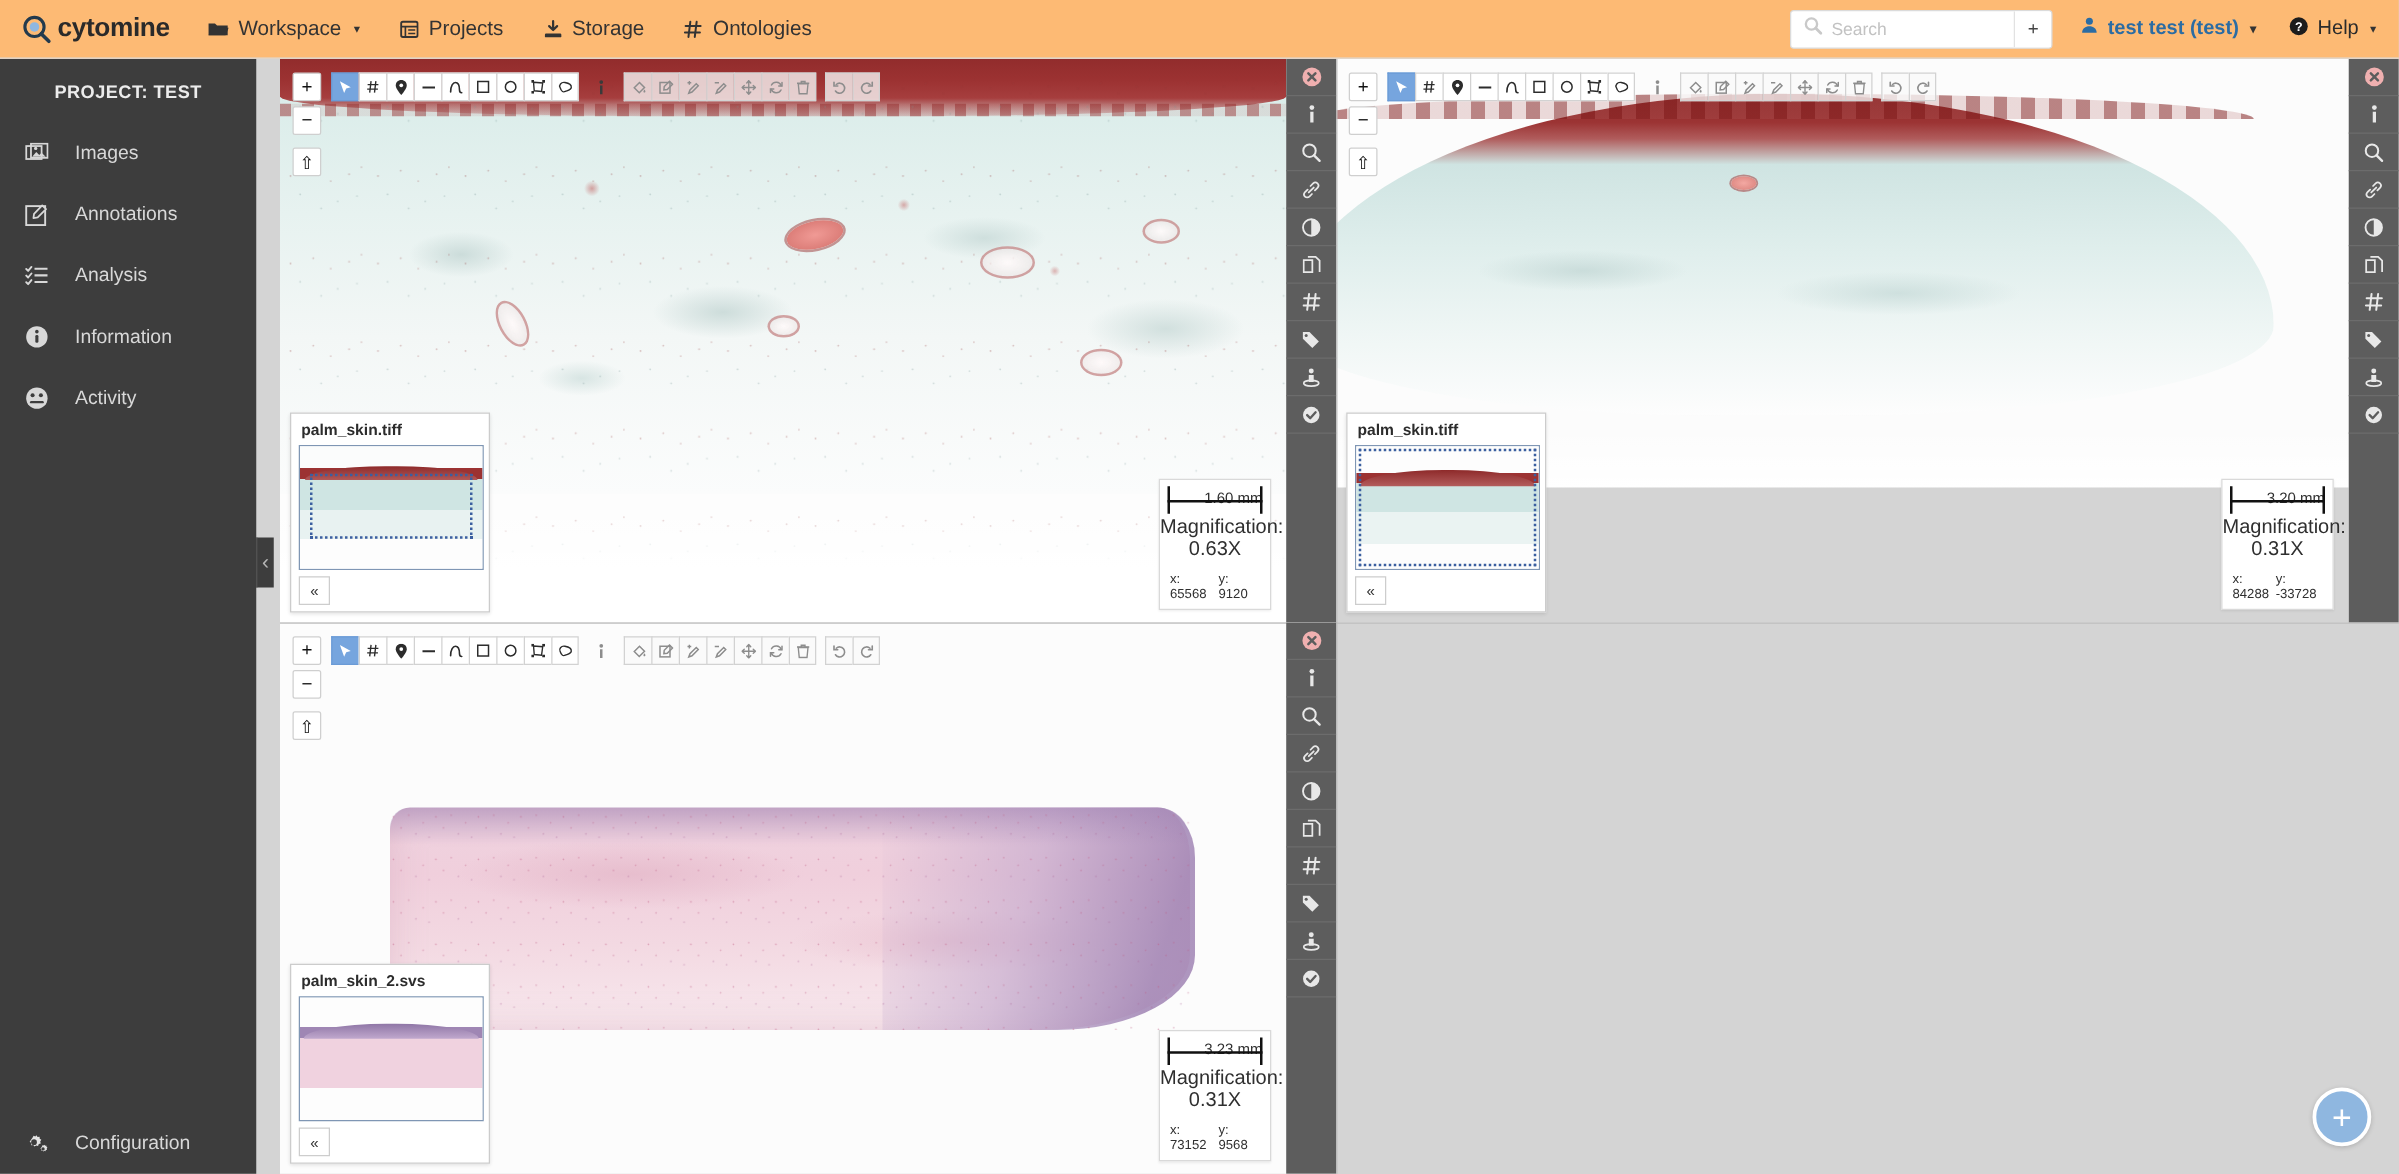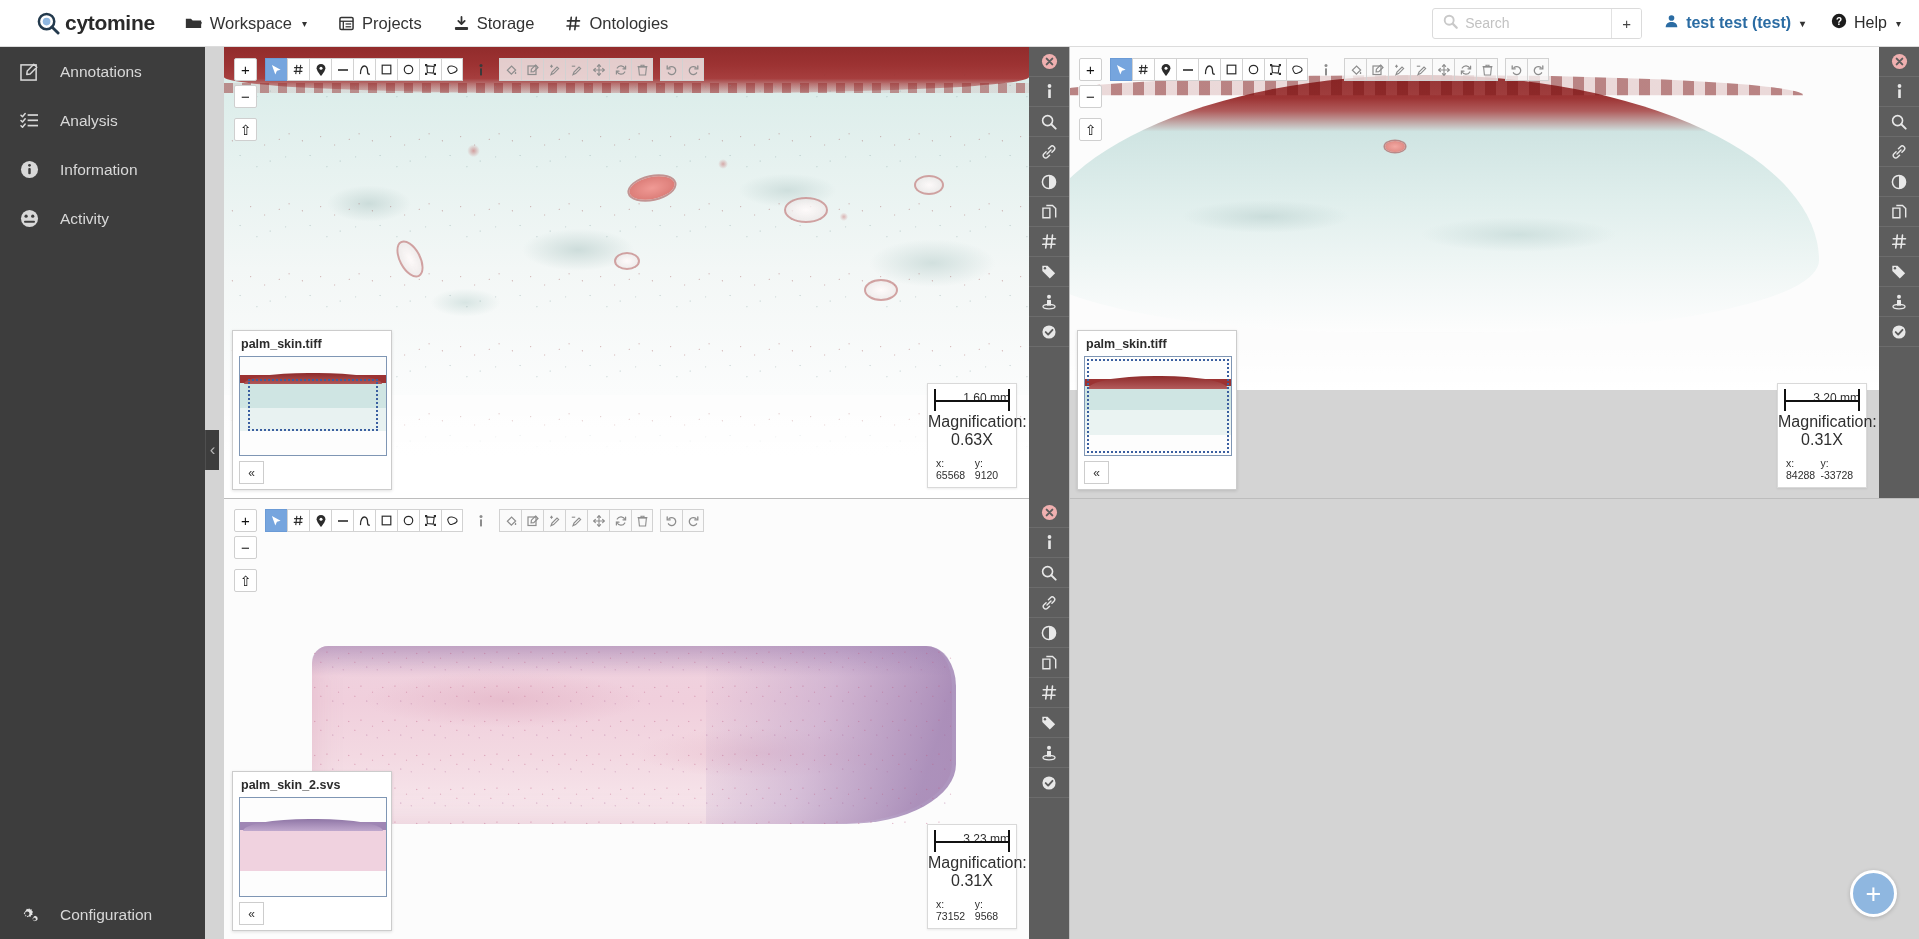--- a/index.html
+++ b/index.html
@@ -7,25 +7,24 @@
     width: 1919px; height: 939px;
     font-family: "Liberation Sans", sans-serif;
     overflow: hidden;
     background: #d4d4d4;
   }
 
   
   .navbar {
     position: absolute; top: 0; left: 0;
     width: 1919px; height: 47px;
-    background: #ffffff;
+    background: #fdba74;
     border-bottom: 1px solid #dcdcdc;
     display: flex; align-items: center;
     z-index: 50;
-    padding-left: 19px;
   }
   .brand {
     display: flex; align-items: center; gap: 5px;
     padding: 0 14px 0 18px;
     font-size: 21px; font-weight: bold; color: #2a2a2a;
     letter-spacing: -0.3px;
   }
   .brand-logo {
     width: 23px; height: 23px;
     display: inline-block; position: relative;
@@ -482,21 +481,33 @@
             <text x="8" y="12" font-size="10" font-family="Liberation Sans" font-weight="bold" fill="#fff" text-anchor="middle">?</text>
           </svg>
       </span>
       <span>Help</span>
       <span class="nav-caret">▾</span>
     </div>
   </div>
 </div>
 
 <div class="sidebar">
-
+  <div class="project-title">PROJECT: TEST</div>
+
+  <div class="side-item">
+    <span class="sico">
+      <svg width="19" height="17" viewBox="0 0 20 18">
+          <rect x="1" y="3" width="13" height="11" fill="none" stroke="#d8d8d8" stroke-width="1.5"></rect>
+          <rect x="5" y="1" width="14" height="12" fill="none" stroke="#d8d8d8" stroke-width="1.5"></rect>
+          <circle cx="9" cy="5" r="1.4" fill="#d8d8d8"></circle>
+          <path d="M6 12l3.5-4 2.5 2.6 2-2 3.5 3.4z" fill="#d8d8d8"></path>
+        </svg>
+    </span>
+    <span>Images</span>
+  </div>
 
   <div class="side-item">
     <span class="sico">
       <svg width="19" height="18" viewBox="0 0 20 19">
           <rect x="1" y="2" width="16" height="16" fill="none" stroke="#d8d8d8" stroke-width="1.6"></rect>
           <path d="M14.5 1.4l3.2 3.2-7 7-3.6.5.5-3.6z" fill="#3d3d3d" stroke="#d8d8d8" stroke-width="1.5" stroke-linejoin="round"></path>
         </svg>
     </span>
     <span>Annotations</span>
   </div>

